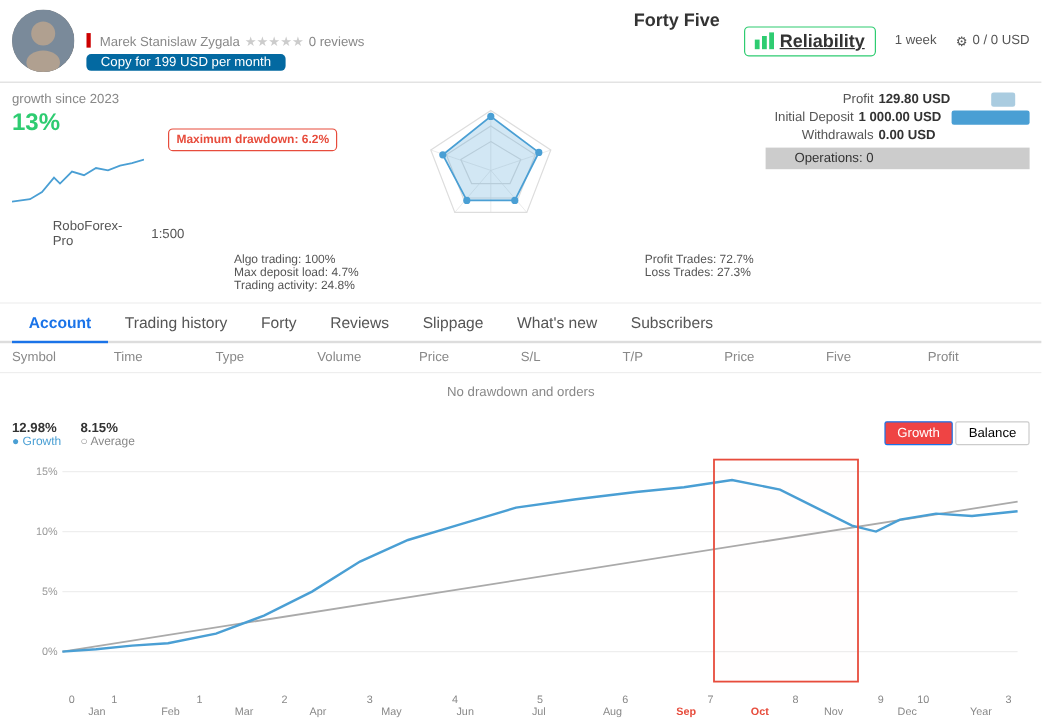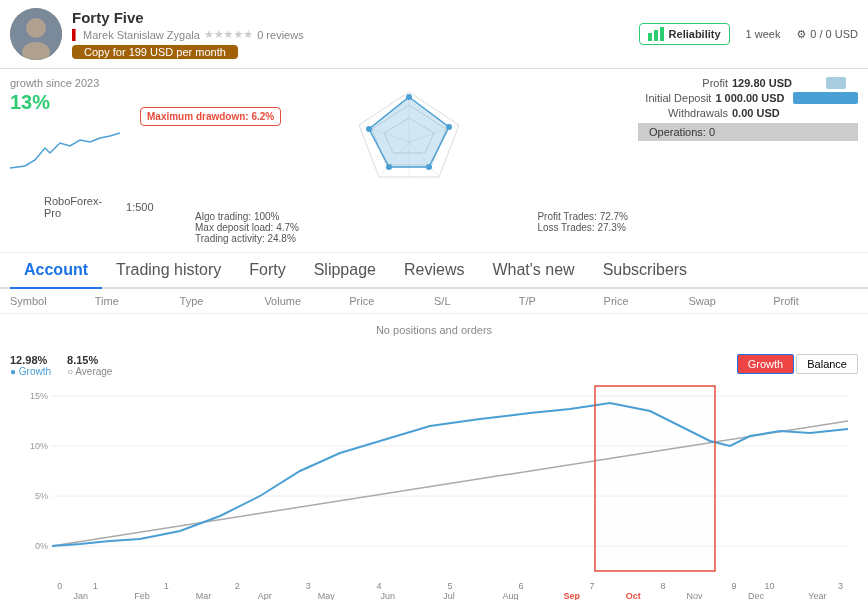--- a/index.html
+++ b/index.html
@@ -2,54 +2,54 @@
 <html><head>
   <meta charset="utf-8">
   <style>
     * { box-sizing: border-box; margin: 0; padding: 0; }
     body { font-family: Arial, sans-serif; font-size: 12px; background: #fff; color: #333; width: 868px; }
 
     .header { display: flex; align-items: center; padding: 8px 10px; border-bottom: 1px solid #ddd; background: #fff; }
     .avatar { width: 52px; height: 52px; border-radius: 50%; background: #888; overflow: hidden; margin-right: 10px; flex-shrink: 0; }
     .avatar-img { width: 100%; height: 100%; background: linear-gradient(135deg, #999, #555); display: flex; align-items: center; justify-content: center; color: #fff; font-size: 22px; }
     .header-info { flex: 1; }
-    .header-title { font-size: 15px; font-weight: bold; color: #333; }
+    .header-title { font-size: 15px; font-weight: bold; color: #333; text-align: right; }
     .header-sub { font-size: 11px; color: #888; display: flex; align-items: center; gap: 4px; margin-top: 2px; }
     .flag { color: #c00; font-size: 10px; }
     .stars { color: #ccc; font-size: 11px; }
     .reviews { color: #888; font-size: 11px; }
     .header-badges { display: flex; align-items: center; gap: 16px; margin-left: 20px; }
     .reliability-badge { display: flex; align-items: center; gap: 5px; border: 1.5px solid #2ecc71; border-radius: 4px; padding: 3px 8px; }
     .reliability-bars { display: flex; gap: 2px; align-items: flex-end; }
     .bar { width: 4px; background: #2ecc71; }
-    .reliability-label { color: #333; font-size: 11px; font-weight: bold; }
+    .reliability-label { color: #333; font-size: 15px; font-weight: bold; text-decoration: underline; }
     .week-badge { font-size: 11px; color: #555; }
     .copy-cost { display: flex; align-items: center; gap: 4px; font-size: 11px; color: #555; }
-    .copy-btn { background: #a16207; color: #fff; border: none; border-radius: 4px; padding: 1px 12px; font-size: 11px; cursor: pointer; margin-top: 4px; }
+    .copy-btn { background: #0369a1; color: #fff; border: none; border-radius: 4px; padding: 1px 12px; font-size: 11px; cursor: pointer; margin-top: 4px; }
 
     .main-section { display: flex; padding: 8px 10px; gap: 10px; border-bottom: 1px solid #eee; }
     .left-chart { width: 120px; flex-shrink: 0; }
     .growth-label { font-size: 11px; color: #888; margin-bottom: 2px; }
     .growth-value { font-size: 20px; font-weight: bold; color: #2ecc71; }
     .mini-chart { margin-top: 4px; }
 
     .middle-section { flex: 1; display: flex; flex-direction: column; gap: 4px; }
     .radar-container { display: flex; justify-content: center; align-items: center; position: relative; }
     .drawdown-box { border: 1.5px solid #e74c3c; border-radius: 4px; padding: 3px 6px; font-size: 10px; text-align: center; position: absolute; left: 0; top: 30px; background: #fff; }
     .drawdown-box strong { color: #e74c3c; }
 
     .equity-section { width: 220px; flex-shrink: 0; }
     .equity-row { display: flex; align-items: center; margin-bottom: 3px; gap: 4px; }
     .equity-label { width: 90px; font-size: 11px; color: #555; text-align: right; }
     .equity-value { width: 90px; font-size: 11px; font-weight: bold; }
     .equity-bar { height: 12px; background: #4a9fd4; border-radius: 2px; }
-    .operations-bar { background: #ccc; padding: 3px 11px; font-size: 11px; margin-top: 4px; }
+    .operations-bar { background: #ccc; padding: 3px 24px; font-size: 11px; margin-top: 4px; }
 
     .tabs { display: flex; border-bottom: 2px solid #ddd; padding: 0 10px; }
-    .tab { padding: 8px 14px; font-size: 16px; cursor: pointer; color: #555; border-bottom: 2px solid transparent; margin-bottom: -2px; }
+    .tab { padding: 8px 14px; font-size: 13px; cursor: pointer; color: #555; border-bottom: 2px solid transparent; margin-bottom: -2px; }
     .tab.active { color: #1a73e8; border-bottom: 2px solid #1a73e8; font-weight: bold; }
 
     .table-header { display: flex; padding: 6px 10px; font-size: 11px; color: #888; border-bottom: 1px solid #eee; }
     .th { flex: 1; }
     .no-positions { text-align: center; padding: 10px; font-size: 11px; color: #888; }
 
     .chart-section { padding: 8px 10px 0 10px; }
     .chart-top { display: flex; justify-content: space-between; align-items: flex-start; margin-bottom: 4px; }
     .chart-stats { display: flex; gap: 16px; }
     .chart-stat { font-size: 11px; }
@@ -57,21 +57,21 @@
     .chart-stat .lbl { font-size: 10px; color: #888; }
     .chart-buttons { display: flex; gap: 2px; }
     .chart-btn { padding: 3px 10px; font-size: 11px; border: 1px solid #ccc; background: #fff; cursor: pointer; border-radius: 2px; }
     .chart-btn.active { background: #ef4444; color: #fff; border-color: #1a73e8; }
 
     .chart-area { position: relative; width: 100%; height: 200px; }
 
     .month-labels { display: flex; padding: 0 10px 0 40px; font-size: 9px; color: #888; }
     .month-label { flex: 1; text-align: center; }
 
-    .roboforex-info { display: flex; align-items: center; gap: 24px; font-size: 11px; color: #555; padding: 2px 10px; margin-top: 12px; }
+    .roboforex-info { display: flex; align-items: center; gap: 24px; font-size: 11px; color: #555; padding: 2px 10px; }
     .green-dot { width: 8px; height: 8px; border-radius: 50%; background: #2ecc71; display: inline-block; }
   </style>
 </head>
 <body>
 
 <div class="header">
   <div class="avatar">
     <div class="avatar-img">
 
       <svg width="52" height="52" viewBox="0 0 52 52">
@@ -184,40 +184,40 @@
     <div class="operations-bar">
       <span>Operations: 0</span>
     </div>
   </div>
 </div>
 
 <div class="tabs">
 <div class="tab active">Account</div>
     <div class="tab">Trading history</div>
     <div class="tab">Forty</div>
+    <div class="tab">Reviews</div>
     <div class="tab">Slippage</div>
-    <div class="tab">Reviews</div>
     <div class="tab">What's new</div>
     <div class="tab">Subscribers</div>
   </div>
 
 <div class="table-header">
 <div class="th">Symbol</div>
     <div class="th">Time</div>
     <div class="th">Type</div>
     <div class="th">Volume</div>
     <div class="th">Price</div>
     <div class="th">S/L</div>
     <div class="th">T/P</div>
     <div class="th">Price</div>
-    <div class="th">Swap</div>
+    <div class="th">Five</div>
     <div class="th">Profit</div>
   </div>
 
-<div class="no-positions">No positions and orders</div>
+<div class="no-positions">No drawdown and orders</div>
 
 <div class="chart-section">
   <div class="chart-top">
     <div class="chart-stats">
       <div class="chart-stat">
         <div class="val">12.98%</div>
         <div class="lbl" style="color:#4a9fd4;">● Growth</div>
       </div>
       <div class="chart-stat">
         <div class="val">8.15%</div>

